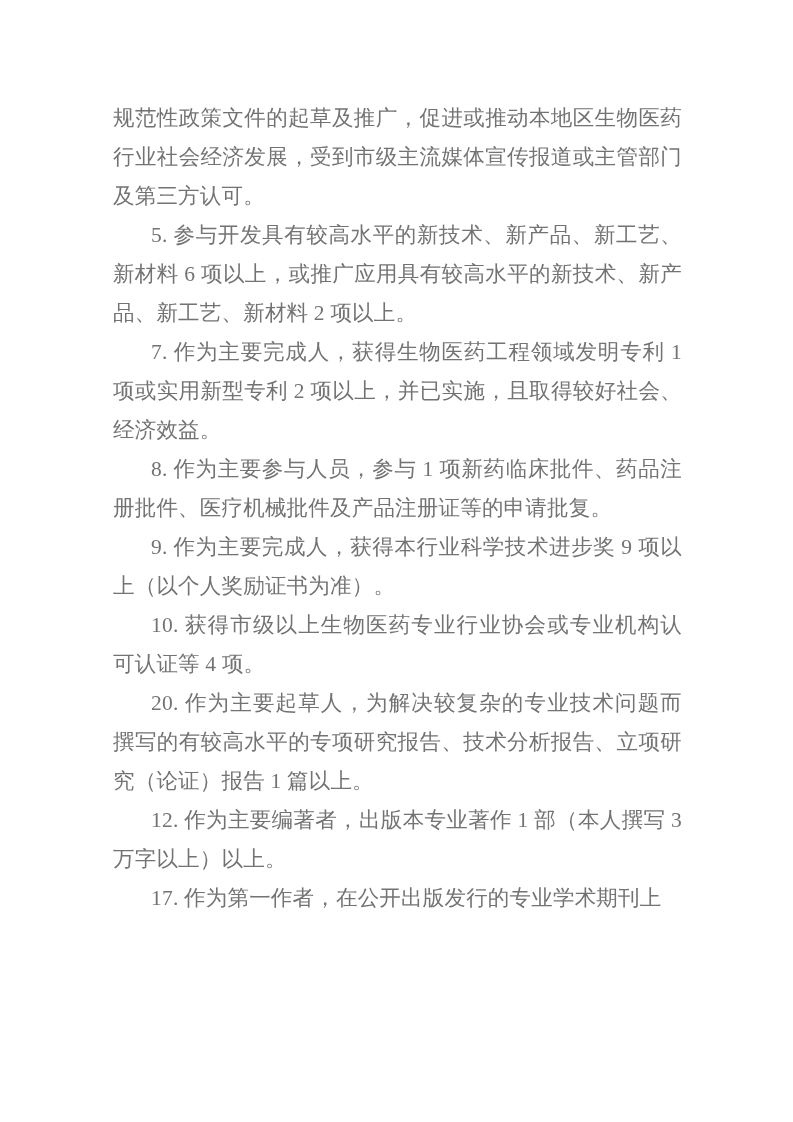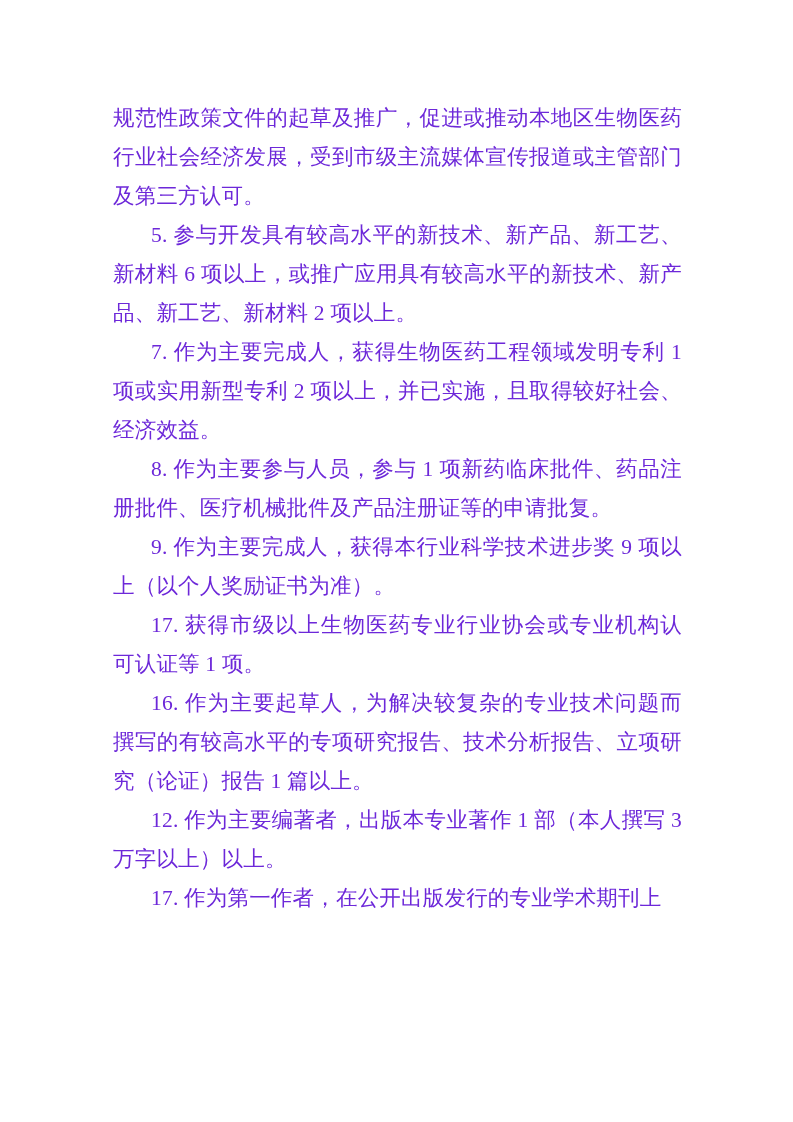--- a/index.html
+++ b/index.html
@@ -19,37 +19,37 @@
     position: absolute;
     left: 113px;
     top: 99px;
     width: 569px;
   }
   .content p {
     margin: 0;
     padding: 0;
     font-size: 21.5px;
     line-height: 39px;
-    color: #6d28d9;
+    color: #737373;
     text-align: justify;
     letter-spacing: 0.2px;
     word-break: break-all;
   }
   .content p.indent {
     text-indent: 38px;
   }
 </style>
 </head>
 <body>
 
 <div class="page">
   <div class="content">
     <p>规范性政策文件的起草及推广，促进或推动本地区生物医药行业社会经济发展，受到市级主流媒体宣传报道或主管部门及第三方认可。</p>
     <p class="indent">5. 参与开发具有较高水平的新技术、新产品、新工艺、新材料 6 项以上，或推广应用具有较高水平的新技术、新产品、新工艺、新材料 2 项以上。</p>
     <p class="indent">7. 作为主要完成人，获得生物医药工程领域发明专利 1 项或实用新型专利 2 项以上，并已实施，且取得较好社会、经济效益。</p>
     <p class="indent">8. 作为主要参与人员，参与 1 项新药临床批件、药品注册批件、医疗机械批件及产品注册证等的申请批复。</p>
     <p class="indent">9. 作为主要完成人，获得本行业科学技术进步奖 9 项以上（以个人奖励证书为准）。</p>
-    <p class="indent">17. 获得市级以上生物医药专业行业协会或专业机构认可认证等 1 项。</p>
-    <p class="indent">16. 作为主要起草人，为解决较复杂的专业技术问题而撰写的有较高水平的专项研究报告、技术分析报告、立项研究（论证）报告 1 篇以上。</p>
+    <p class="indent">10. 获得市级以上生物医药专业行业协会或专业机构认可认证等 4 项。</p>
+    <p class="indent">20. 作为主要起草人，为解决较复杂的专业技术问题而撰写的有较高水平的专项研究报告、技术分析报告、立项研究（论证）报告 1 篇以上。</p>
     <p class="indent">12. 作为主要编著者，出版本专业著作 1 部（本人撰写 3 万字以上）以上。</p>
     <p class="indent">17. 作为第一作者，在公开出版发行的专业学术期刊上</p>
   </div>
 </div>
 
 </body></html>

